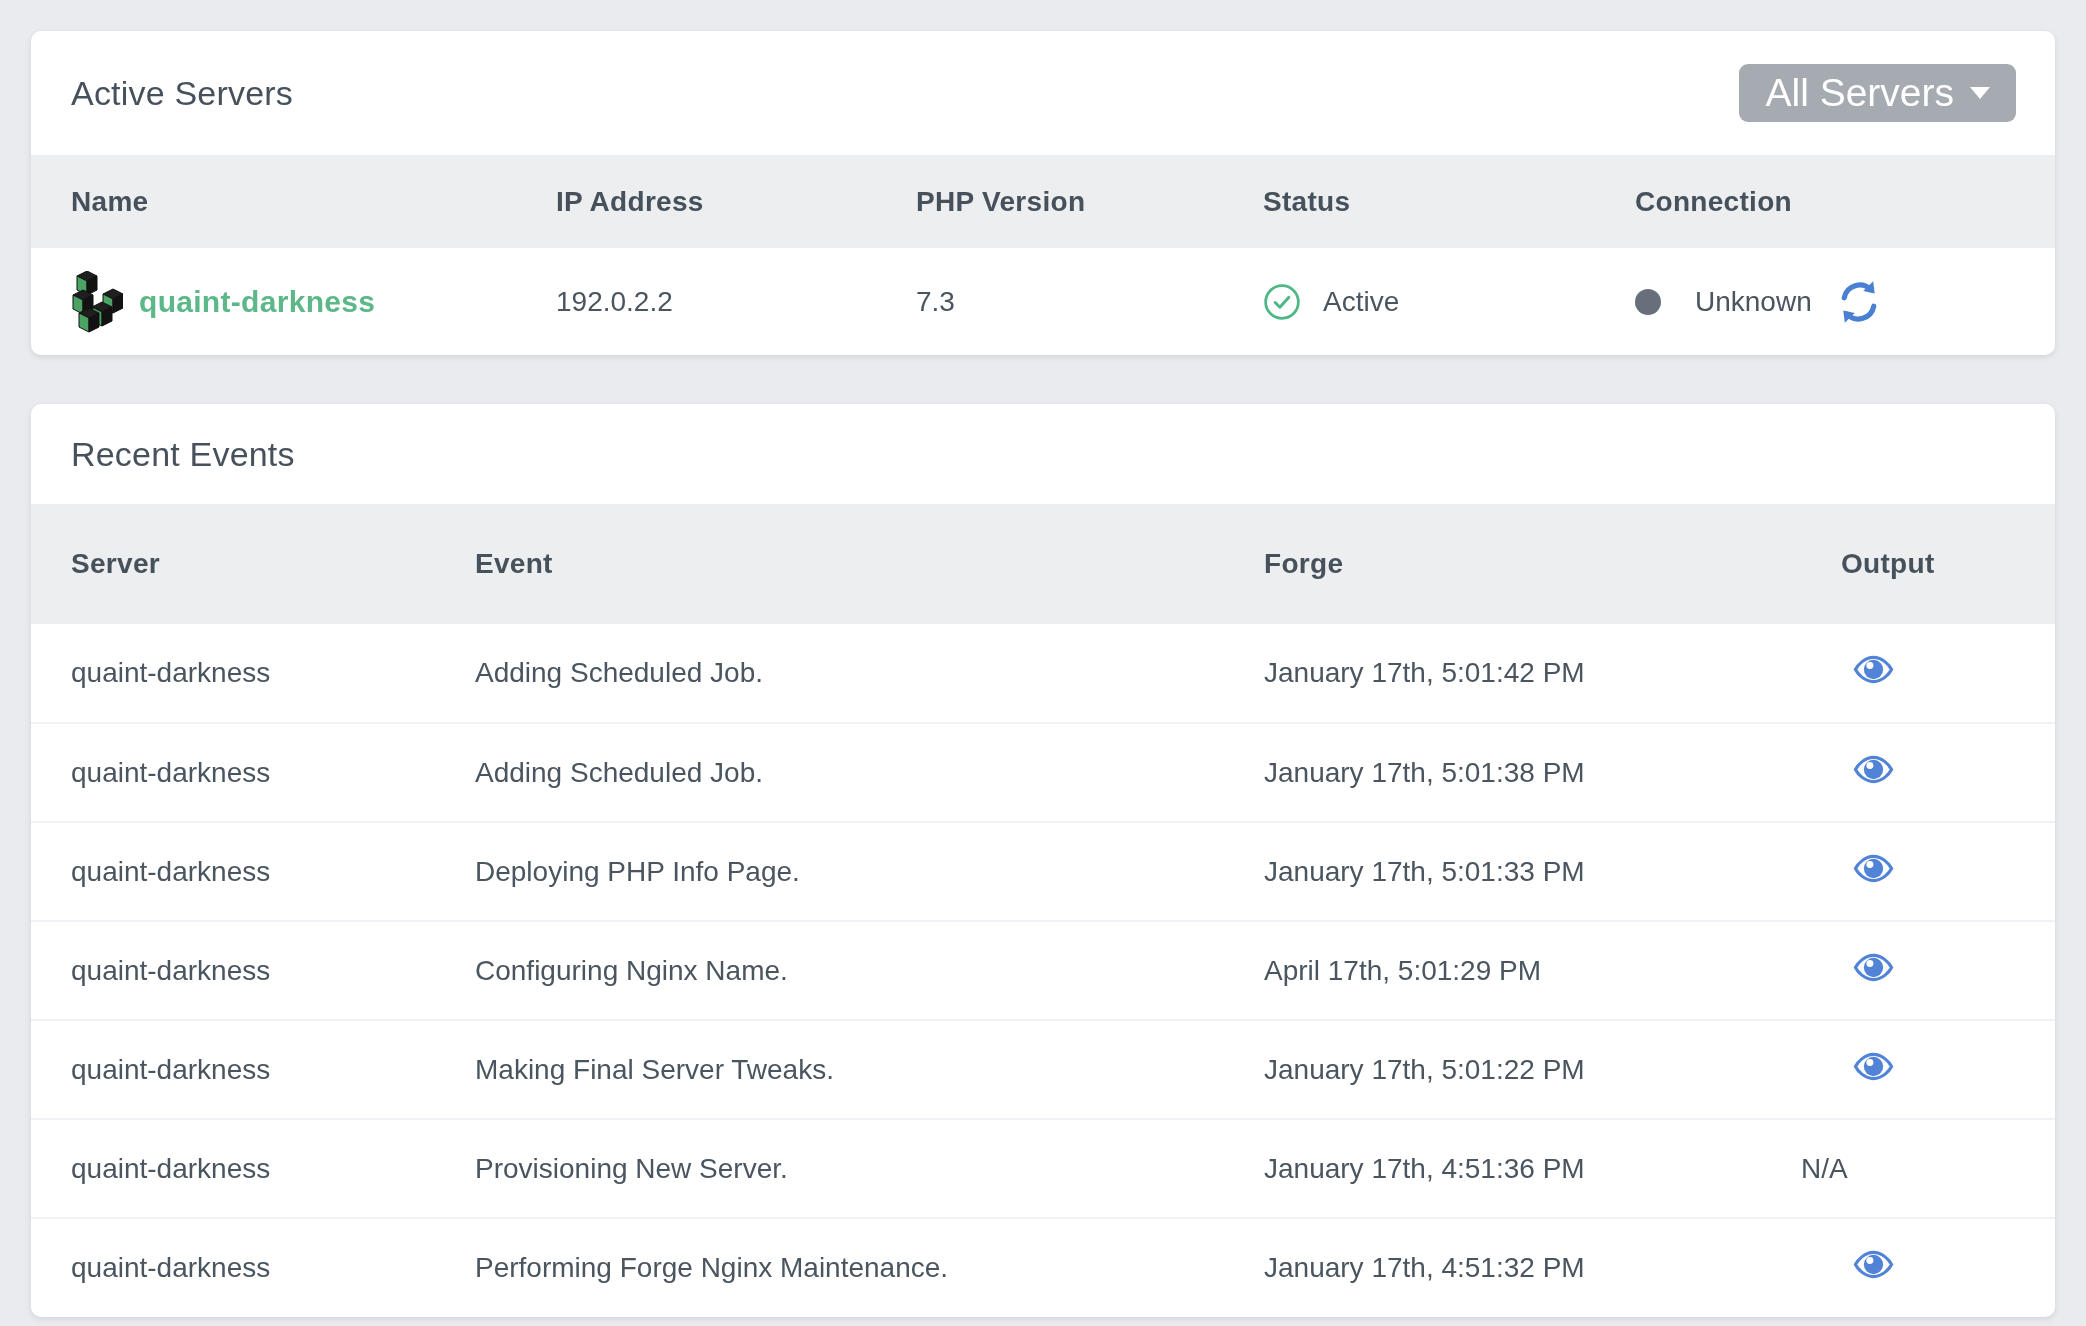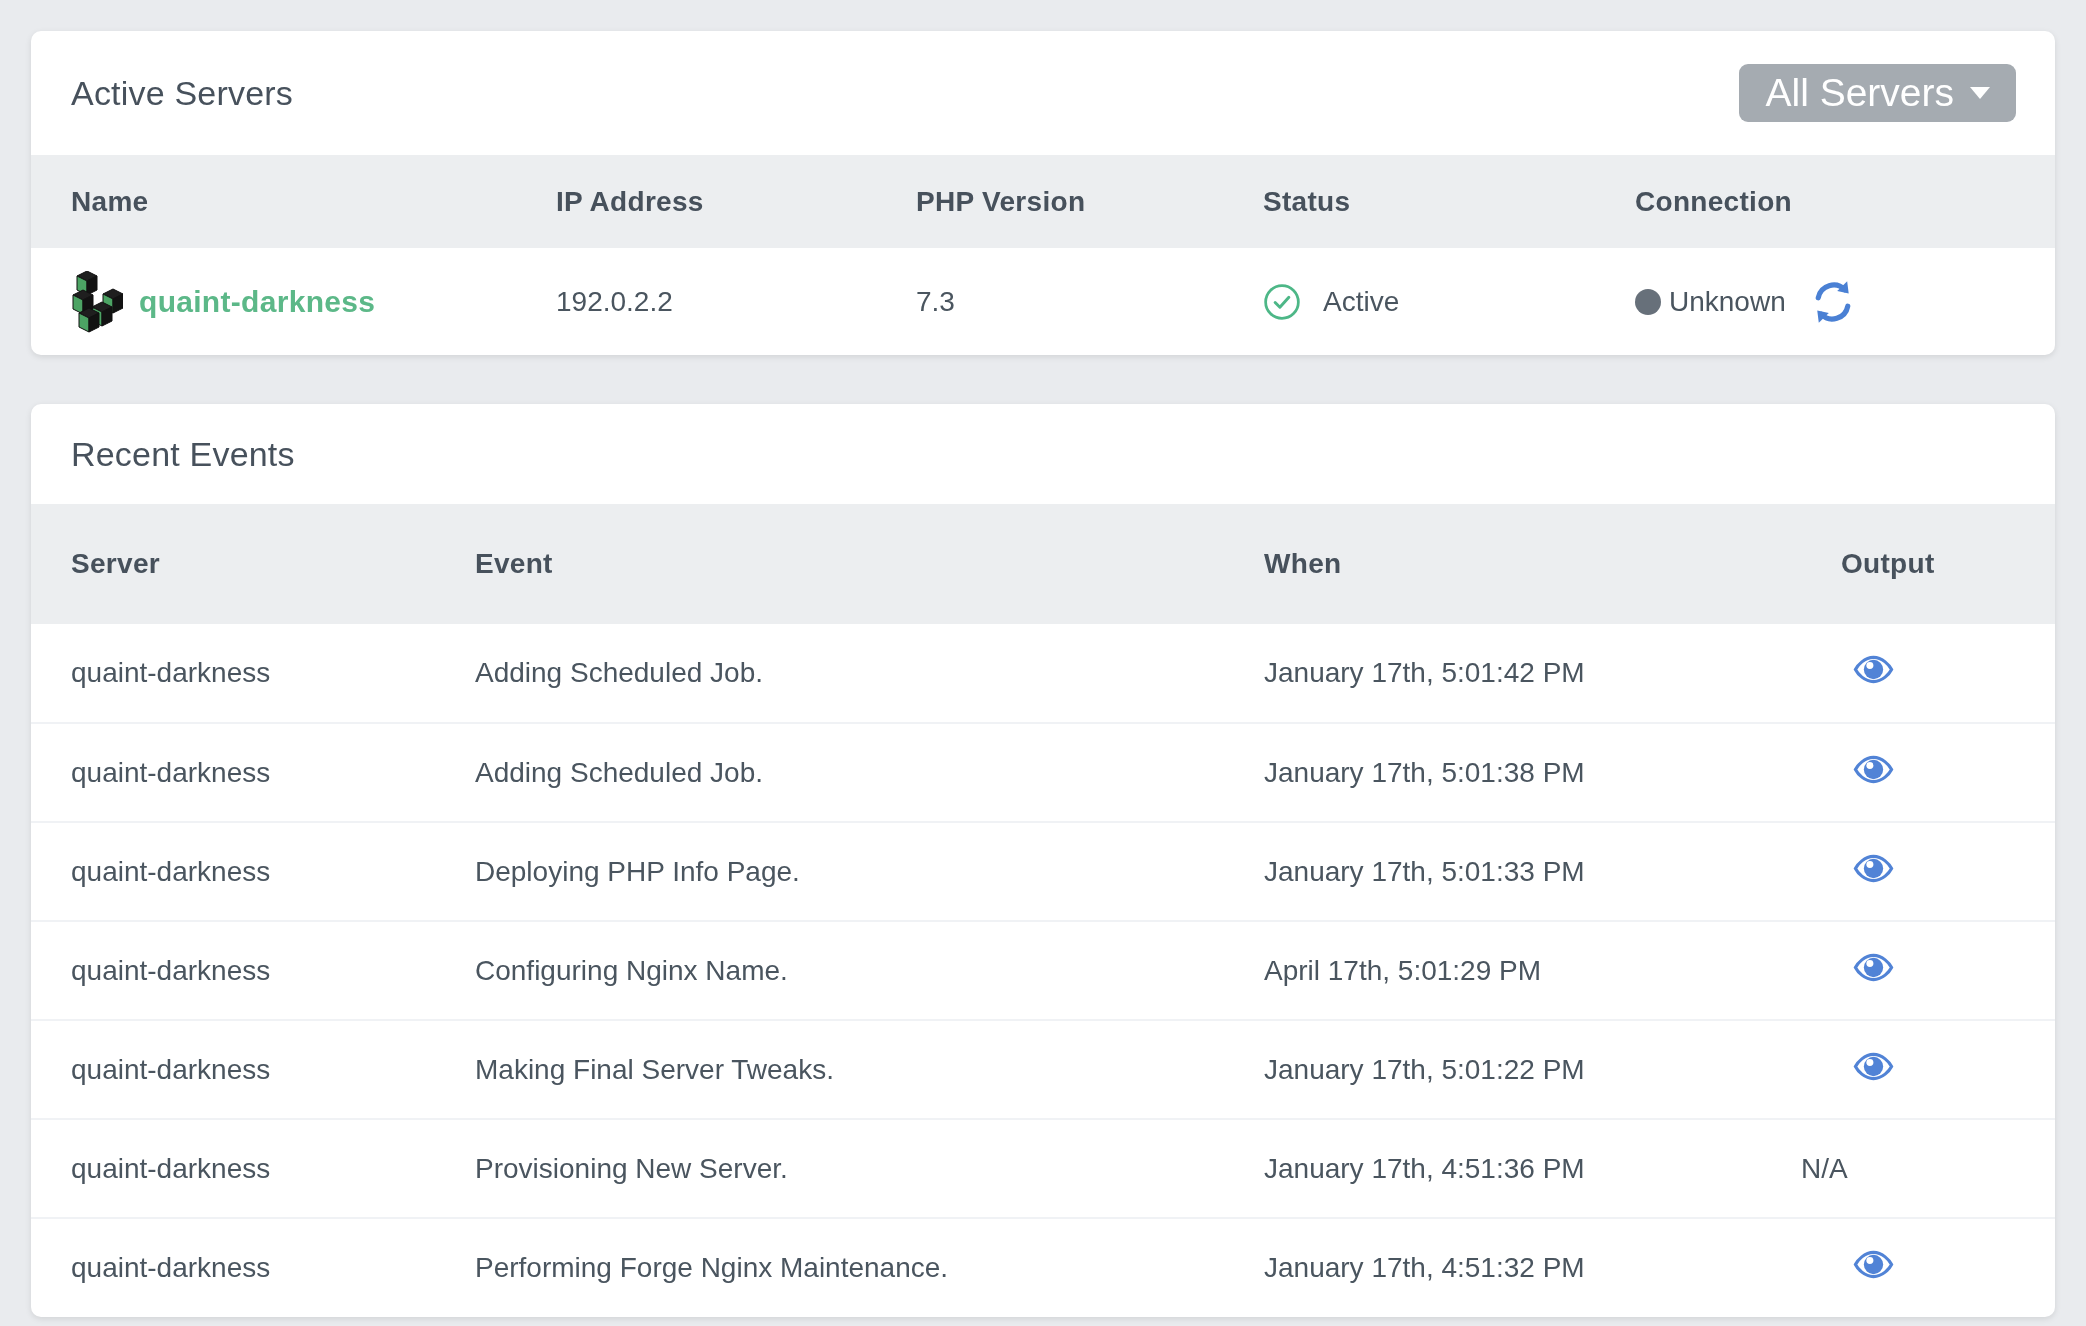--- a/index.html
+++ b/index.html
@@ -48,21 +48,21 @@
   .server-name {
     color:#5cb888; font-weight:700; font-size:30px;
     text-decoration:none; margin-left:16px; letter-spacing:0.3px;
   }
   .provider-icon { width:52px; height:62px; flex:0 0 auto; }
   .status-label { margin-left:22px; }
   .dot {
     width:26px; height:26px; border-radius:50%;
     background:#67707a; display:inline-block; flex:0 0 auto;
   }
-  .conn-label { margin-left:8px; }
+  .conn-label { margin-left:34px; }
   .refresh-icon { margin-left:24px; cursor:pointer; flex:0 0 auto; }
   .eye-btn { background:none; border:none; cursor:pointer; padding:0; margin-left:12px; display:inline-flex; }
   .na-text { padding-left:0; }
 </style>
 </head>
 <body>
 
 <svg width="0" height="0" style="position:absolute">
   <defs>
     <g id="cube">
@@ -159,21 +159,21 @@
       <colgroup>
         <col style="width:404px">
           <col style="width:789px">
           <col style="width:577px">
           <col>
       </colgroup>
       <thead>
         <tr>
           <th>Server</th>
           <th>Event</th>
-          <th>When</th>
+          <th>Forge</th>
           <th>Output</th>
         </tr>
       </thead>
       <tbody>
         <tr>
           <td>quaint-darkness</td>
           <td>Adding Scheduled Job.</td>
           <td>January 17th, 5:01:42 PM</td>
           <td>
             <button class="eye-btn">

